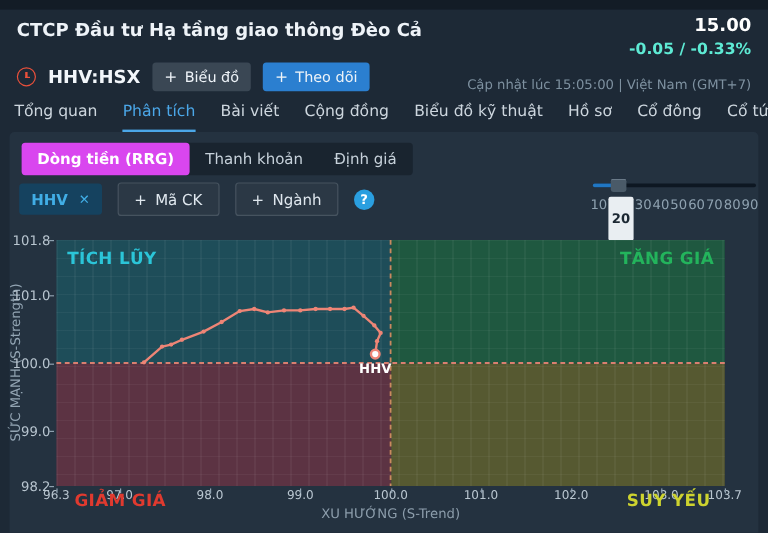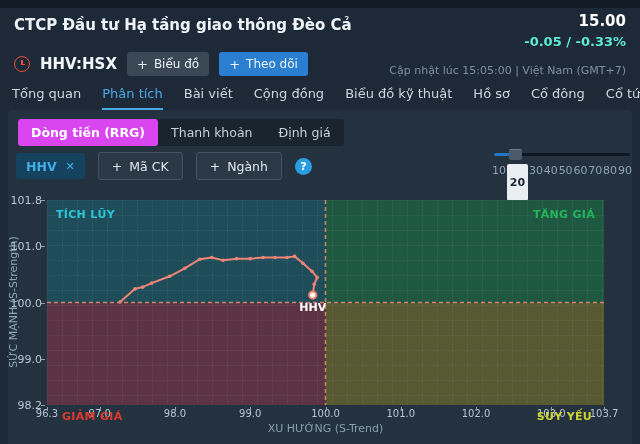--- a/index.html
+++ b/index.html
@@ -64,21 +64,21 @@
   
   #ylabel{position:absolute;left:13px;top:302px;transform:translate(-50%,-50%) rotate(-90deg);
           white-space:nowrap;font-size:11px;color:#93a5b3;}
   #chart{position:absolute;left:47px;top:200px;width:557px;height:205px;}
   .quad{position:absolute;width:50%;height:50%;}
   .quad.top-left{left:0;top:0;}      .quad.top-right{right:0;top:0;}
   .quad.bottom-left{left:0;bottom:0;}.quad.bottom-right{right:0;bottom:0;}
   .grid{position:absolute;inset:0;background-image:
         repeating-linear-gradient(to right,rgba(255,255,255,.045) 0 1px,transparent 1px 15px),
         repeating-linear-gradient(to bottom,rgba(255,255,255,.045) 0 1px,transparent 1px 15px);}
-  .quadlabel{position:absolute;font-size:11px;font-weight:bold;letter-spacing:.3px;z-index:4;}
+  .quadlabel{position:absolute;font-size:14px;font-weight:bold;letter-spacing:.3px;z-index:4;}
   .quadlabel.top-left{left:9px;top:8px;}   .quadlabel.top-right{right:9px;top:8px;}
   .quadlabel.bottom-left{left:15px;top:210px;} .quadlabel.bottom-right{right:12px;top:210px;}
   #trailsvg{position:absolute;inset:0;overflow:visible;z-index:3;}
   .ylab{position:absolute;width:40px;text-align:right;font-size:11px;color:#b9c6d0;left:-45px;}
   .xlab{position:absolute;width:44px;text-align:center;font-size:10px;color:#b9c6d0;top:208px;}
   .ymark{position:absolute;left:-6px;width:4px;height:1px;background:#8ea0ae;}
   .xmark{position:absolute;bottom:-6px;width:1px;height:4px;background:#8ea0ae;}
   #xtitle{position:absolute;left:50%;top:222px;transform:translateX(-50%);
           font-size:11px;color:#8c9dab;white-space:nowrap;}
 </style>

